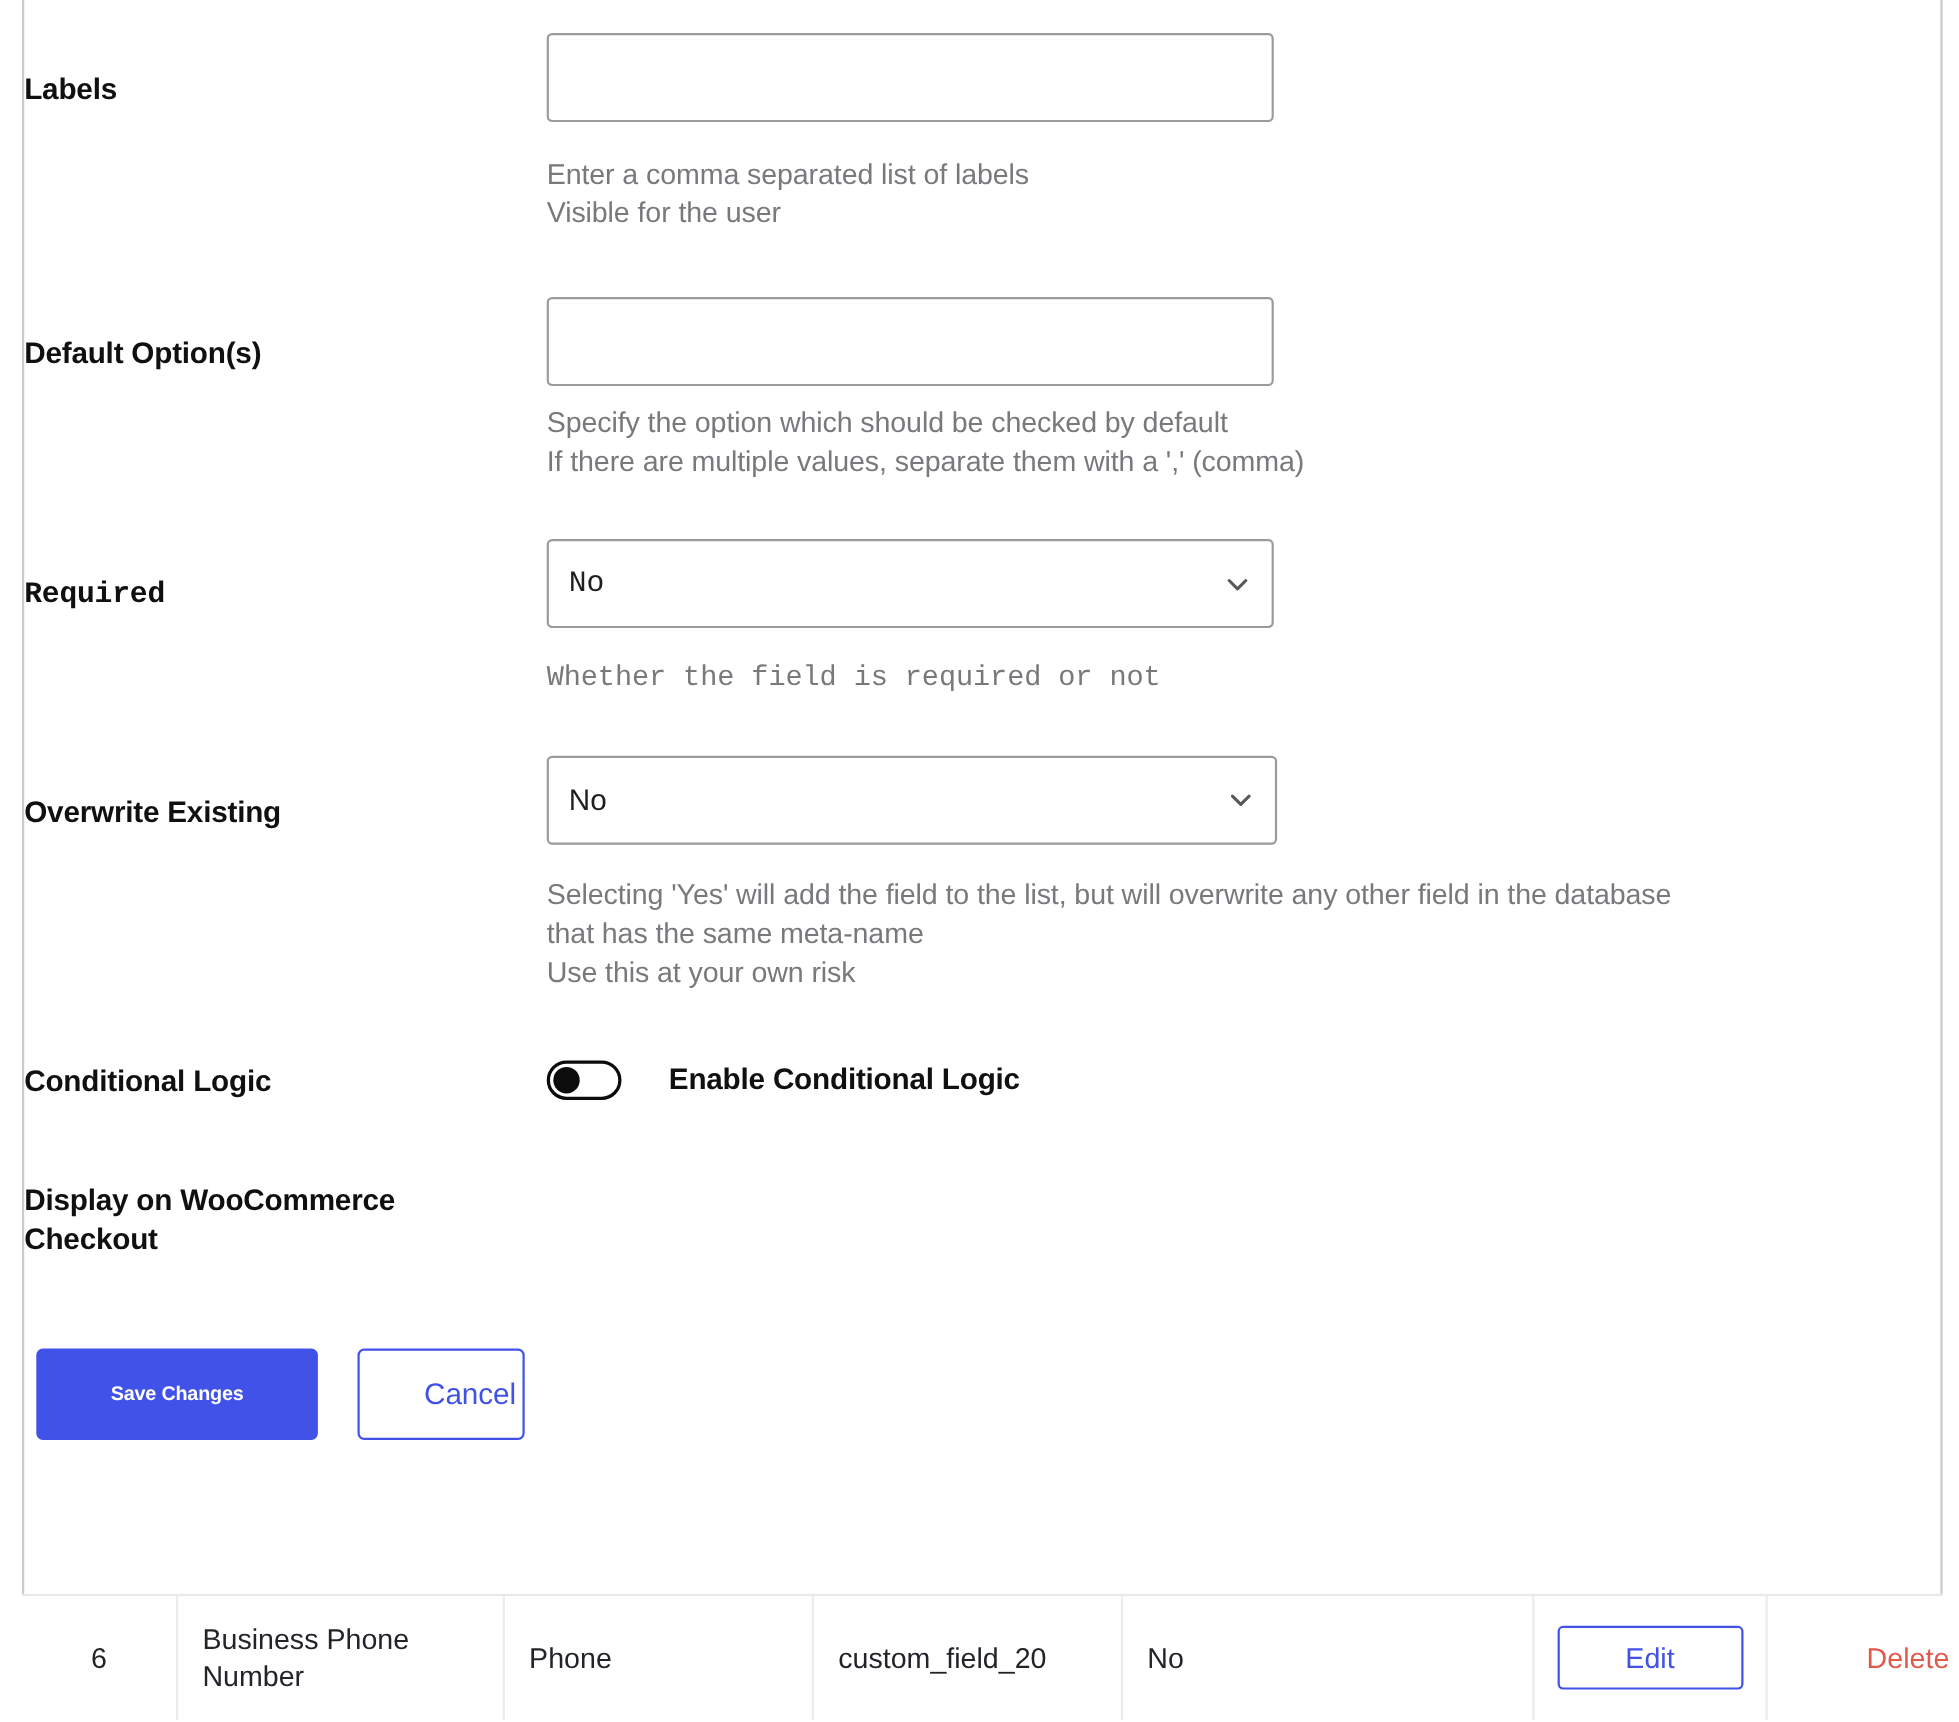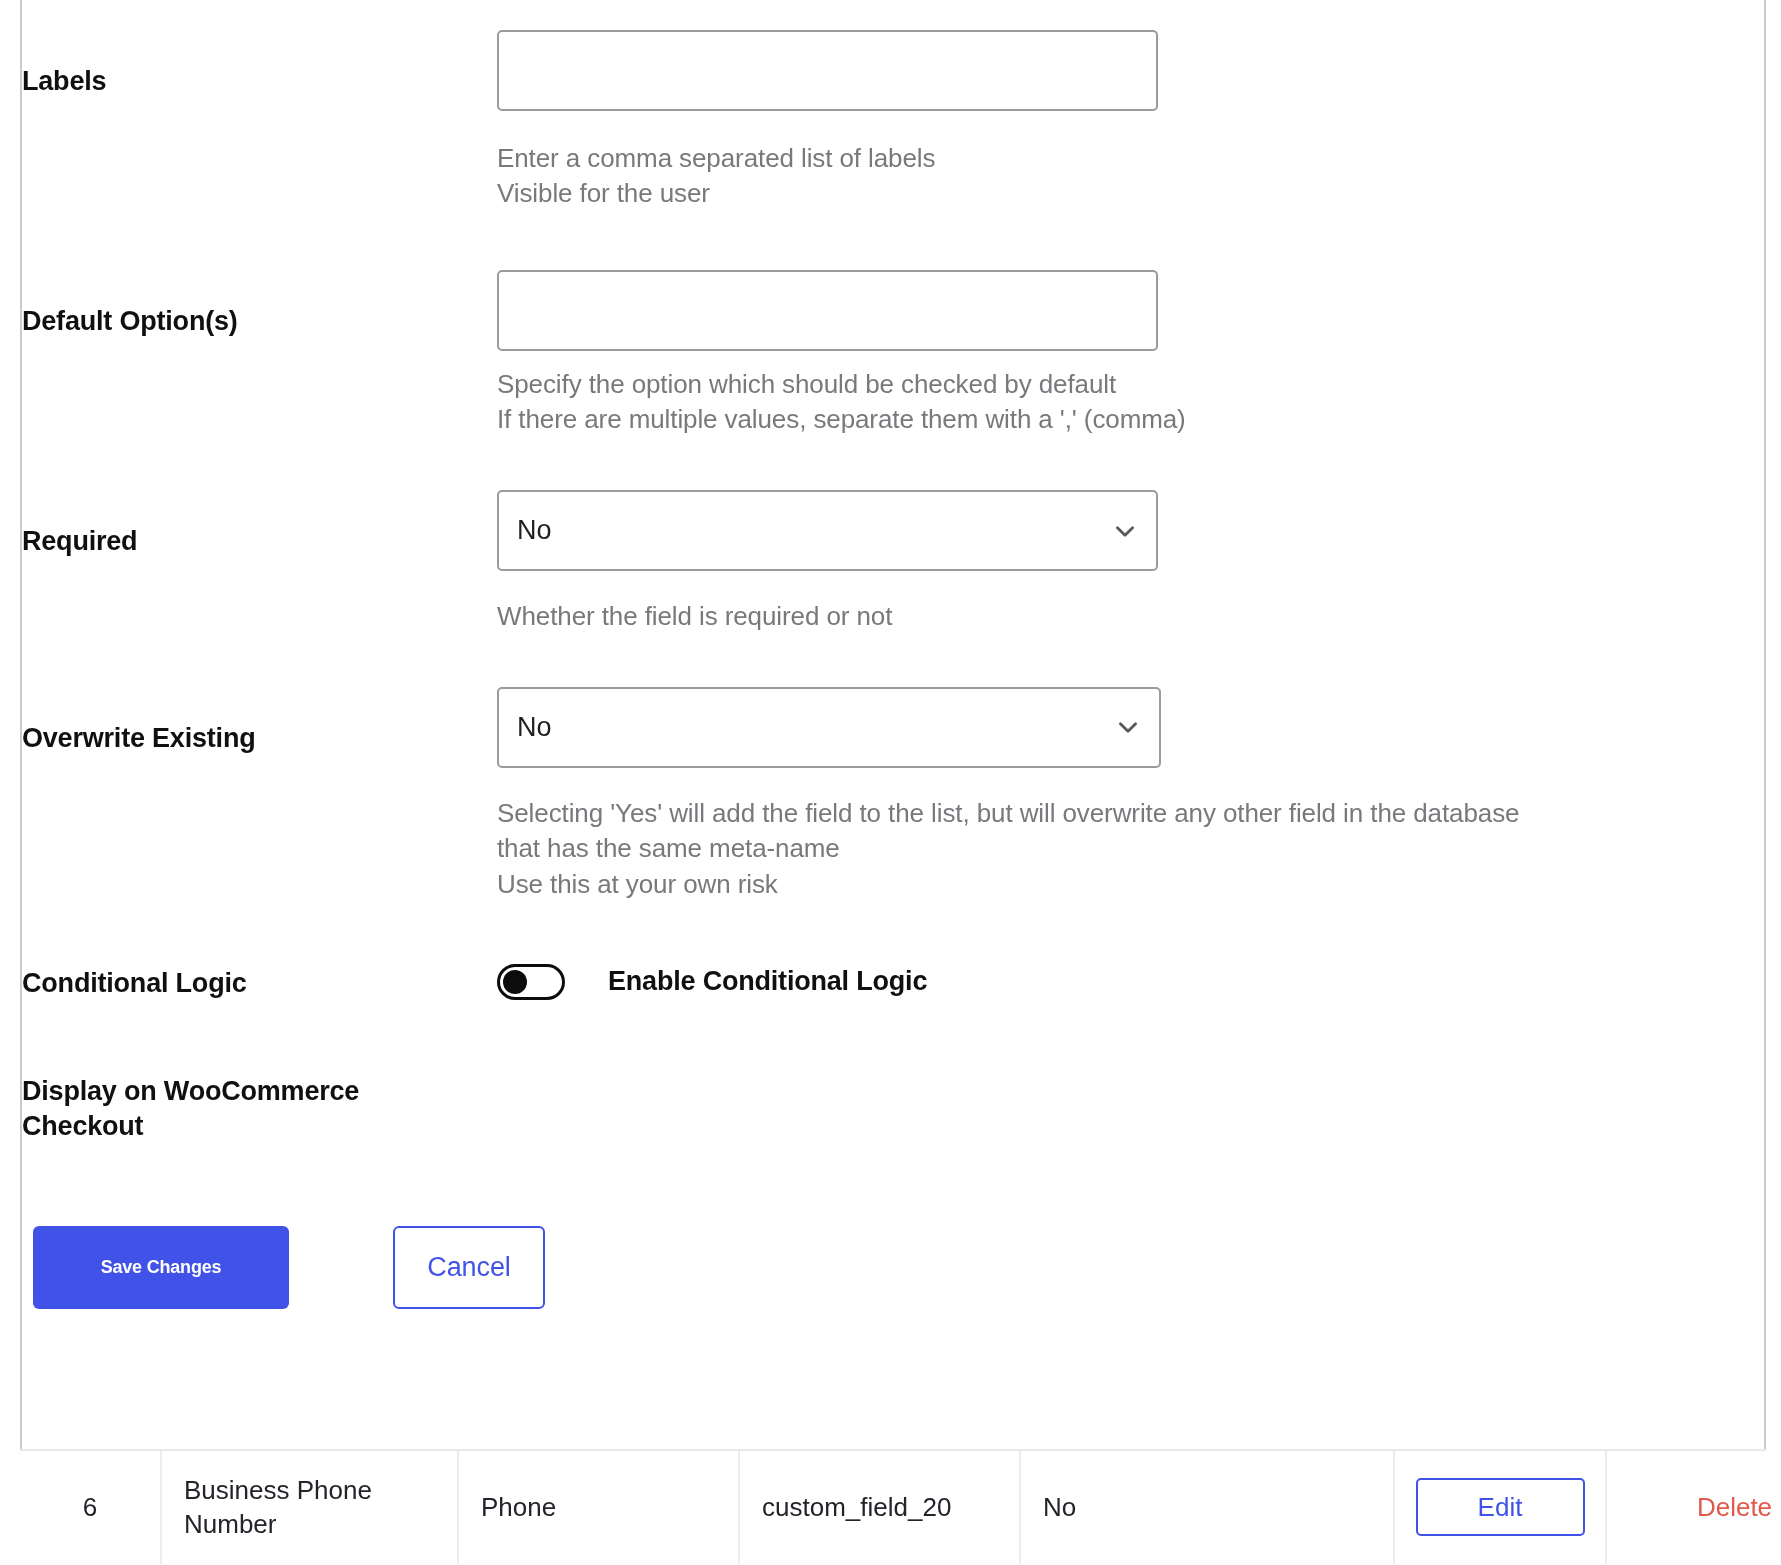--- a/index.html
+++ b/index.html
@@ -184,21 +184,22 @@
     letter-spacing: -0.2px;
   }
   .btn-secondary {
     width: 152px;
     height: 83px;
     background: #ffffff;
     border: 2px solid #4052e8;
     color: #4052e8;
     font-size: 27px;
     letter-spacing: -0.1px;
-    margin-left: 104px;
+    margin-left: 36px;
+    text-align: right;
   }
 
   
   .table-wrap {
     position: absolute;
     left: 20px;
     top: 1449px;
     width: 1746px;
     border-top: 2px solid #e7e8ea;
     box-sizing: border-box;
@@ -273,21 +274,21 @@
       <div class="row-label" style="padding-top:34px;">Default Option(s)</div>
       <div class="row-control">
         <input class="text-input" type="text" value="" style="">
         <div class="help" style="margin-top:16px;">
           <span class="help-line">Specify the option which should be checked by default</span>
           <span class="help-line">If there are multiple values, separate them with a ',' (comma)</span>
         </div>
       </div>
     </div>
 
-    <div class="row" style="padding-top:53px;">
+    <div class="row" style="padding-top:53px;font-family:Liberation Mono, monospace;">
       <div class="row-label" style="padding-top:34px;">Required</div>
       <div class="row-control">
         <div class="select-wrap">
           <div class="select-box">No</div>
           <svg class="chevron" viewBox="0 0 24 24" fill="none" stroke="#58595c" stroke-width="2.6" stroke-linecap="round" stroke-linejoin="round">
             <polyline points="5,9 12,16 19,9"></polyline>
           </svg>
         </div>
         <div class="help" style="margin-top:28px;">
           <span class="help-line">Whether the field is required or not</span>

